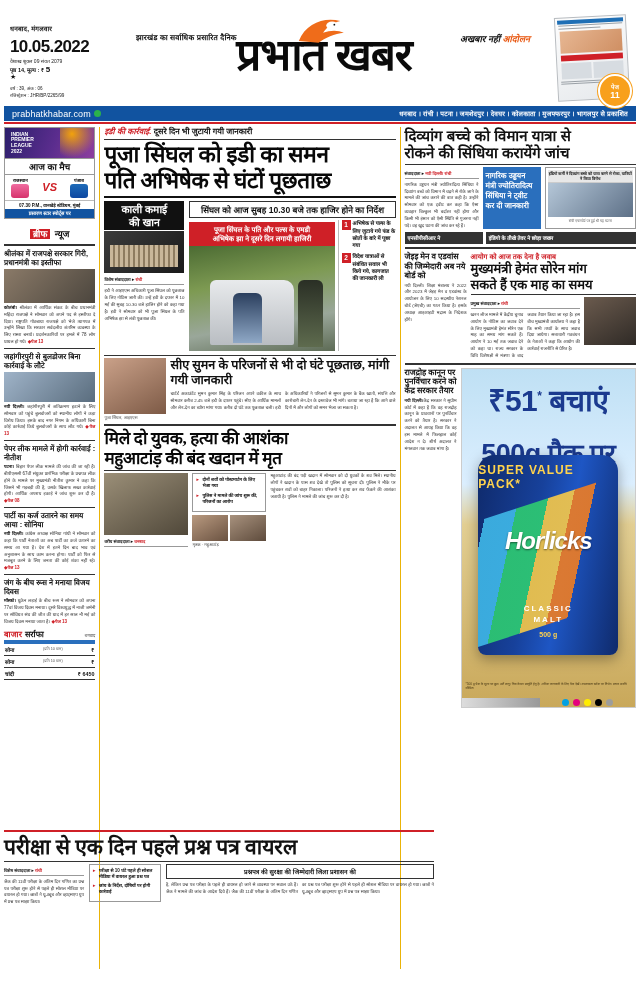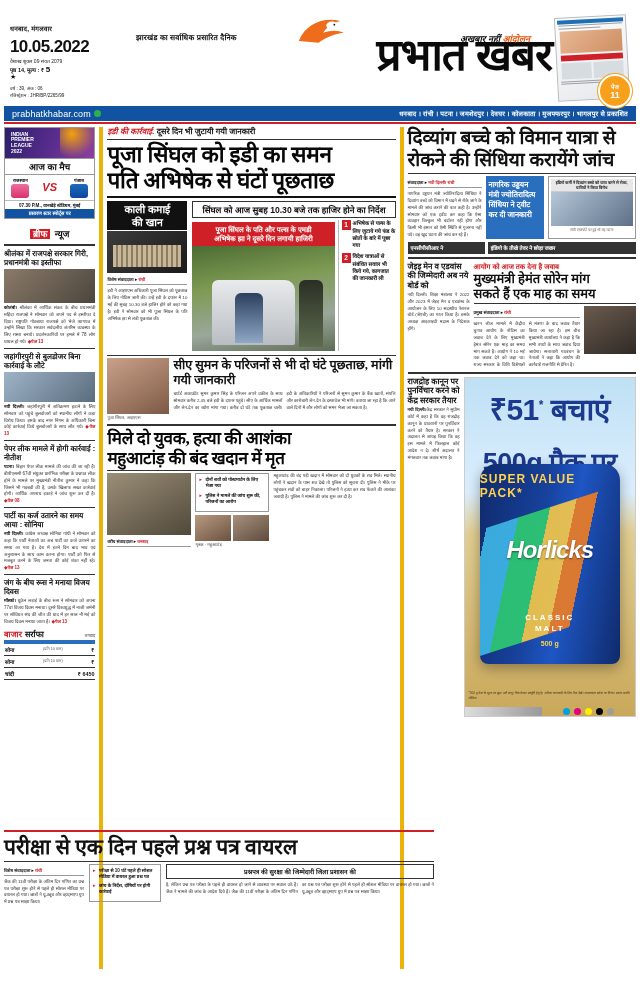--- a/index.html
+++ b/index.html
@@ -18,21 +18,21 @@
   .mh-left { width:92px; padding-left:6px; padding-top:4px; }
   .mh-city { font-size:6.5px; font-weight:bold; color:#111; letter-spacing:.2px; }
   .mh-date { font-size:17px; font-weight:700; color:#111; letter-spacing:-0.6px; line-height:1.05; margin-top:5px;}
   .mh-tithi { font-size:5px; color:#222; margin-top:2px; }
   .mh-price { font-size:5.5px; color:#111; margin-top:1px; font-weight:bold;}
   .mh-price b { font-size:8px; }
   .mh-star { font-size:7px; line-height:6px; }
   .mh-vol { font-size:4.6px; color:#222; margin-top:5px; }
   .mh-reg { font-size:4.6px; color:#222; margin-top:1px; }
 
-  .mh-center { flex:1; text-align:right; position:relative; padding-top:2px;}
+  .mh-center { flex:1; text-align:center; position:relative; padding-top:2px;}
   .mh-tag-left { position:absolute; left:40px; top:12px; font-size:7.5px; font-weight:bold; color:#111; letter-spacing:.2px;}
   .mh-tag-right { position:absolute; right:22px; top:12px; font-size:9px; font-weight:bold; font-style:italic; color:#111;}
   .mh-tag-right .accent { color:#e8560f; }
   .mh-bird {
     position:absolute; left:50%; top:-2px; transform:translateX(-50%);
     width:54px; height:26px;
   }
   .mh-title {
     font-size:44px; font-weight:bold; letter-spacing:-1px; color:#0a0a0a;
     margin-top:12px; line-height:1; font-family:"Liberation Serif", serif;
@@ -70,21 +70,21 @@
   .nav-globe { width:7px; height:7px; border-radius:50%; background:#2bb24c; display:inline-block;}
   .nav-cities { font-size:6.5px; font-weight:bold; letter-spacing:.2px; }
   .red-rule { height:1.6px; background:#cf2027; margin-top:1px;}
 
   
   .body-grid { display:flex; gap:4px; margin-top:3px; height:842px; }
   .col-left { width:92px; }
   .col-mid { width:298px; }
   .col-right { width:238px; }
 
-  .vline { border-left:4px solid #eab308; }
+  .vline { border-left:1px solid #eab308; }
 
   
   .ipl-box { border:1px solid #999; margin-bottom:4px; }
   .ipl-top { height:30px; background:linear-gradient(110deg,#2b1f6b,#5b2d8e 55%,#8e3f9e); position:relative; overflow:hidden;}
   .ipl-top .ipl-logo { position:absolute; left:6px; top:4px; color:#fff; font-size:5px; font-weight:bold; line-height:1.15; text-align:left;}
   .ipl-top .ipl-swoosh{ position:absolute; right:-6px; top:-6px; width:40px; height:40px; background:radial-gradient(circle at 30% 30%, #f2a20c, transparent 60%); }
   .ipl-title { text-align:center; font-size:9px; font-weight:bold; padding:1px 0; border-top:1px solid #999; border-bottom:1px solid #999;}
   .ipl-vs { display:flex; align-items:center; justify-content:space-around; padding:2px 0; }
   .ipl-team { text-align:center; font-size:4.6px; font-weight:bold; }
   .ipl-crest { width:18px; height:14px; margin:1px auto 0; border-radius:3px;}
@@ -156,21 +156,21 @@
   .colnews .lead { font-weight:bold; color:#111;}
   .col2 { column-count:2; column-gap:4px; }
 
   .bullets { border:1px solid #999; padding:3px; }
   .bullets li { list-style:none; font-size:4.6px; font-weight:bold; line-height:1.35; margin-bottom:3px; padding-left:6px; position:relative;}
   .bullets li:before { content:"▸"; position:absolute; left:0; color:#cf2027; }
 
   .boxed-hd { border:1px solid #333; font-size:6.4px; font-weight:bold; text-align:center; padding:2px; }
 
   
-  .r-head { font-size:19px; font-weight:bold; line-height:1.17; font-family:Liberation Serif, serif; }
+  .r-head { font-size:15px; font-weight:bold; line-height:1.17; font-family:Liberation Sans, sans-serif; }
   .r-kicker-red { color:#cf2027; font-size:7px; font-weight:bold; }
   .blue-box { background:#2a6fbd; color:#fff; font-size:7.5px; font-weight:bold; line-height:1.35; padding:4px 3px; width:58px;}
   .mini-clip { border:1px solid #999; padding:2px; }
   .mini-clip-hd { background:#e8e8e8; font-size:4px; font-weight:bold; text-align:center; padding:1px; border-bottom:1px solid #ccc;}
   .mini-img { height:34px; background:linear-gradient(135deg,#b5c7d8,#5d7087); }
   .mini-cap { font-size:3.6px; text-align:center; color:#555; padding-top:1px;}
   .darkbar { background:#333; color:#fff; font-size:5.4px; font-weight:bold; padding:2px 3px; }
   .face { width:52px; height:48px; background:linear-gradient(150deg,#6b5b4e,#2f2a26);}
 
   

